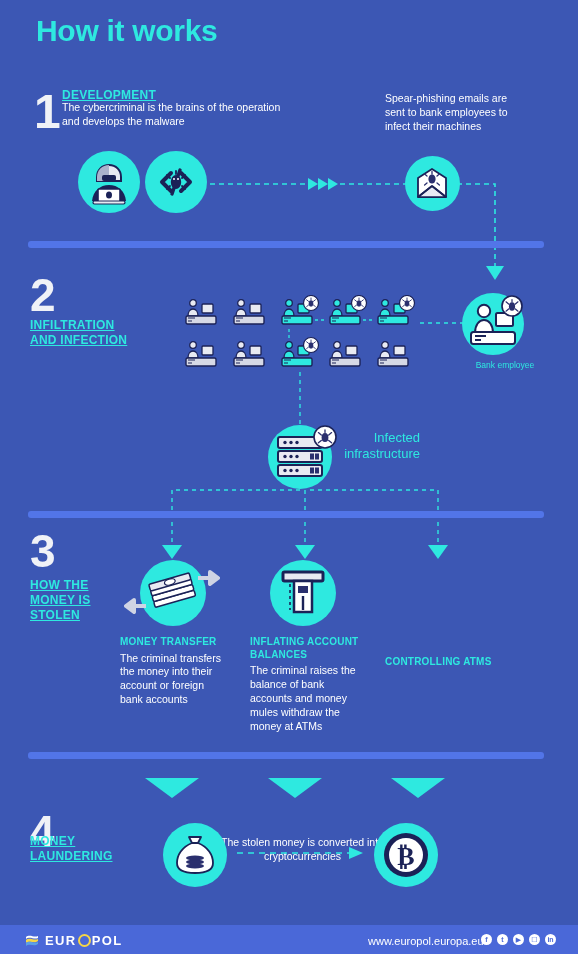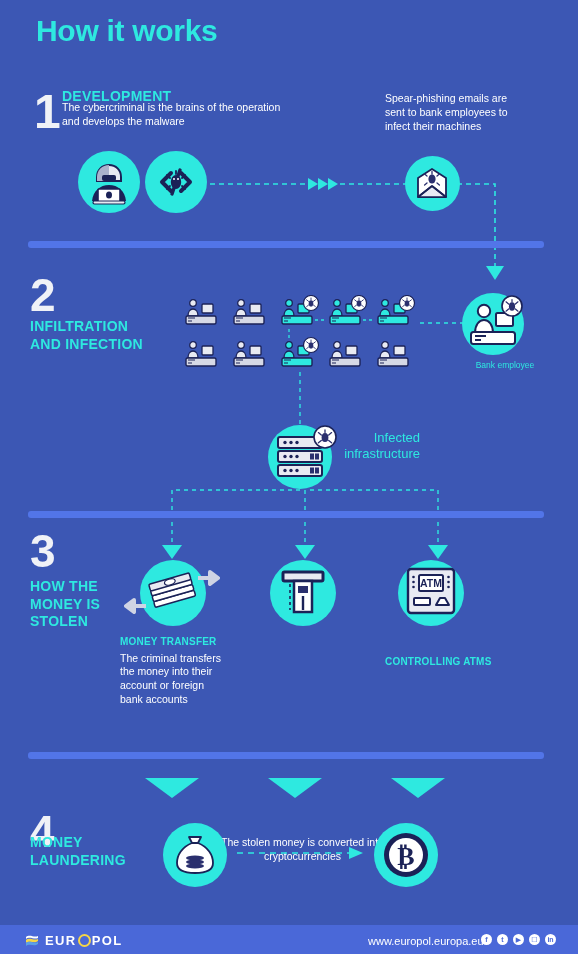--- a/index.html
+++ b/index.html
@@ -23,22 +23,22 @@
   .stepnum{
     color:#f0f2f7;font-weight:bold;line-height:1;
   }
   #num1{left:34px;top:88px;font-size:48px;}
   #num2{left:30px;top:272px;font-size:46px;}
   #num3{left:30px;top:528px;font-size:46px;}
   #num4{left:30px;top:810px;font-size:44px;}
 
   
   .head{
-    color:#2ee9e0;font-weight:bold;font-size:14px;
-    letter-spacing:.25px;line-height:1.25;text-transform:uppercase;
+    color:#2ee9e0;font-weight:bold;font-size:12px;
+    letter-spacing:.25px;line-height:1.25;text-transform:uppercase;text-decoration:underline;
   }
   .body{
     color:#ffffff;font-size:10.5px;line-height:1.33;
   }
   .caption{color:#2ee9e0;font-size:13px;line-height:1.25;text-align:right;}
 
   #head1{left:62px;top:88px;width:230px;}
   #body1{left:62px;top:101px;width:236px;}
   #phish{left:385px;top:92px;width:140px;color:#fff;font-size:10.5px;line-height:1.33;}
 
@@ -291,36 +291,26 @@
 
   <div class="abs circ" style="left:270px;top:560px;width:66px;height:66px;" data-name="atm-cash-dispense-icon">
     <svg width="66" height="66" viewBox="0 0 66 66">
       <rect x="13" y="12" width="40" height="9" rx="1.5" fill="#e8eaf2" stroke="#1b2257" stroke-width="3"></rect>
       <rect x="24" y="21" width="18" height="31" fill="#fff" stroke="#1b2257" stroke-width="2.5"></rect>
       <rect x="28" y="26" width="10" height="7" fill="#2a2f6e"></rect>
       <path d="M33 36v14" stroke="#1b2257" stroke-width="2.4"></path>
       <path d="M20 24v26" stroke="#1b2257" stroke-width="1.6" stroke-dasharray="3,3"></path>
     </svg>
   </div>
-
-  <div class="abs circ" style="left:398px;top:560px;width:66px;height:66px;" data-name="atm-machine-icon">
-    <svg width="66" height="66" viewBox="0 0 66 66">
-      <rect x="10" y="9" width="46" height="44" rx="3" fill="#e8eaf2" stroke="#1b2257" stroke-width="2.4"></rect>
-      <rect x="21" y="15" width="24" height="16" rx="1.5" fill="#fff" stroke="#1b2257" stroke-width="2"></rect>
-      <text x="33" y="27" font-family="Liberation Sans, sans-serif" font-size="10.5" font-weight="bold" fill="#1b2257" text-anchor="middle" data-name="atm-screen-label">ATM</text>
-      <circle cx="15.5" cy="17" r="1.3" fill="#1b2257"></circle>
-        <circle cx="15.5" cy="22" r="1.3" fill="#1b2257"></circle>
-        <circle cx="15.5" cy="27" r="1.3" fill="#1b2257"></circle>
-      <circle cx="50.5" cy="17" r="1.3" fill="#1b2257"></circle>
-        <circle cx="50.5" cy="22" r="1.3" fill="#1b2257"></circle>
-        <circle cx="50.5" cy="27" r="1.3" fill="#1b2257"></circle>
-      <rect x="16" y="38" width="16" height="7" rx="1" fill="#fff" stroke="#1b2257" stroke-width="2"></rect>
-      <path d="M38 45l4-7h5l4 7z" fill="#fff" stroke="#1b2257" stroke-width="2" stroke-linejoin="round"></path>
-    </svg>
-  </div>
+  <div class="abs" style="left:250px;top:636px;width:112px;" data-name="inflating-balances-column">
+    <div class="col-head" data-name="inflating-title-line1">INFLATING ACCOUNT</div>
+    <div class="col-head" data-name="inflating-title-line2">BALANCES</div>
+    <div class="col-body" style="margin-top:3px;" data-name="inflating-balances-body">The criminal raises the balance of bank accounts and money mules withdraw the money at ATMs</div>
+  </div>
+
   <div class="abs" style="left:385px;top:656px;width:112px;" data-name="controlling-atms-column">
     <div class="col-head" data-name="controlling-atms-title">CONTROLLING ATMs</div>
   </div>
 
   <div class="abs divider" id="div3" data-name="section-divider-3"></div>
 
   <svg class="abs" style="left:145px;top:778px;" width="300" height="22" data-name="step-4-arrows">
     <polygon points="0,0 54,0 27,20" fill="#2ee9e0"></polygon>
     <polygon points="123,0 177,0 150,20" fill="#2ee9e0"></polygon>
     <polygon points="246,0 300,0 273,20" fill="#2ee9e0"></polygon>

